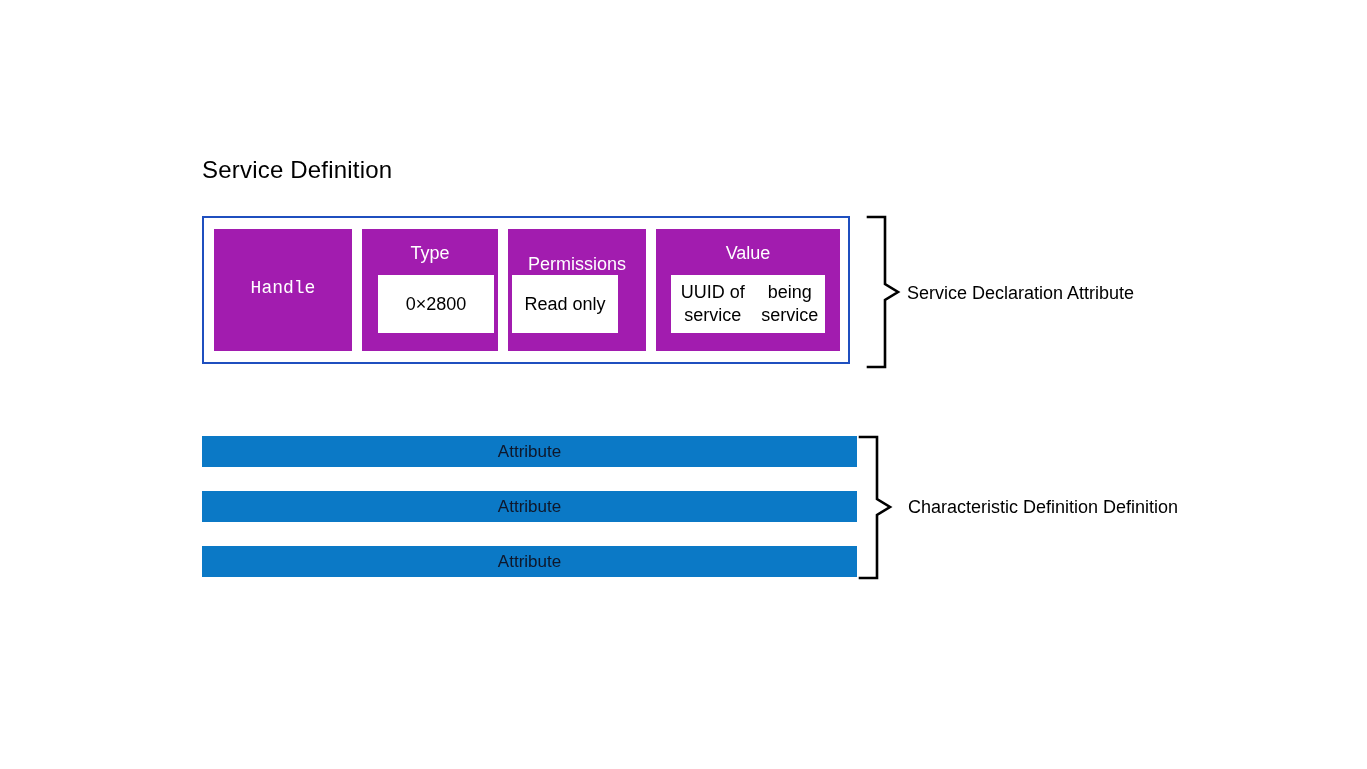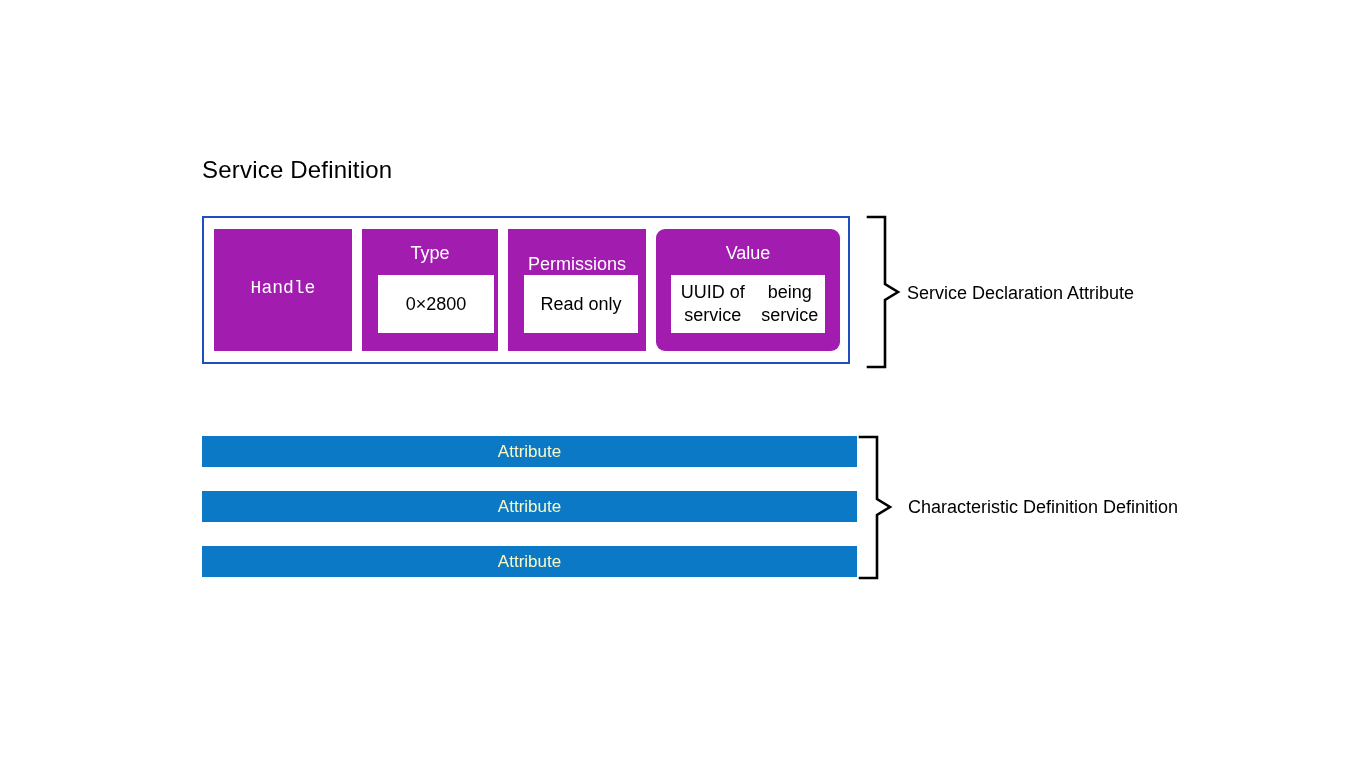--- a/index.html
+++ b/index.html
@@ -106,54 +106,53 @@
     left: 508px;
     top: 229px;
     width: 138px;
     height: 122px;
   }
   #box-permissions .field-title {
     top: 13px;
     margin-top: 11px;
   }
   #box-permissions .field-value {
-    left: 16px;
+    left: 4px;
     top: 46px;
-    width: 114px;
+    width: 106px;
     height: 58px;
   }
 
   
   #box-value {
     left: 656px;
     top: 229px;
     width: 184px;
     height: 122px;
-    border-radius: 9px;
   }
   #box-value .field-title {
     top: 13px;
   }
   #box-value .field-value {
     left: 15px;
     top: 46px;
     width: 154px;
     height: 58px;
     flex-direction: row;
     line-height: 23px;
   }
 
   
   .attribute-bar {
     position: absolute;
     left: 202px;
     width: 655px;
     height: 31px;
     background: #0B79C6;
-    color: #fef9c3;
+    color: #0f172a;
     font-size: 17px;
     display: flex;
     align-items: center;
     justify-content: center;
     box-sizing: border-box;
   }
   #attribute-bar-0 { top: 436px; }
   #attribute-bar-1 { top: 491px; }
   #attribute-bar-2 { top: 546px; }
 

